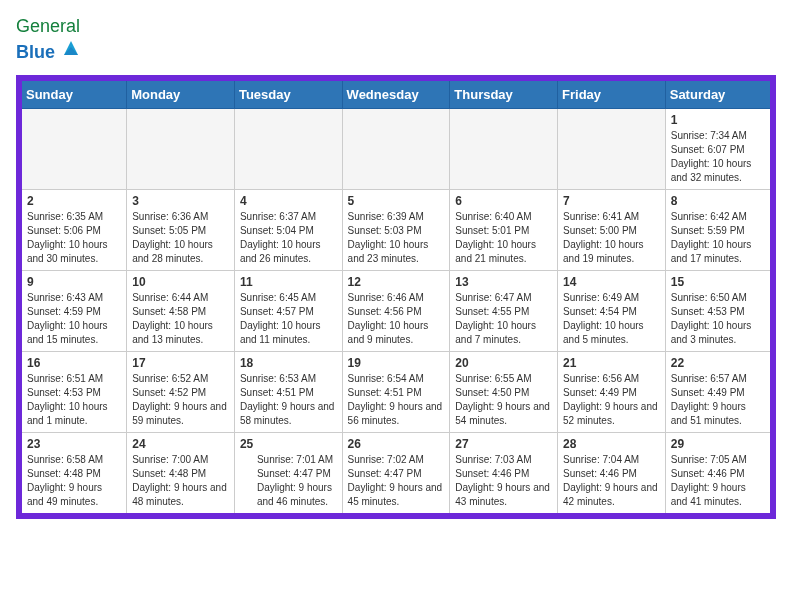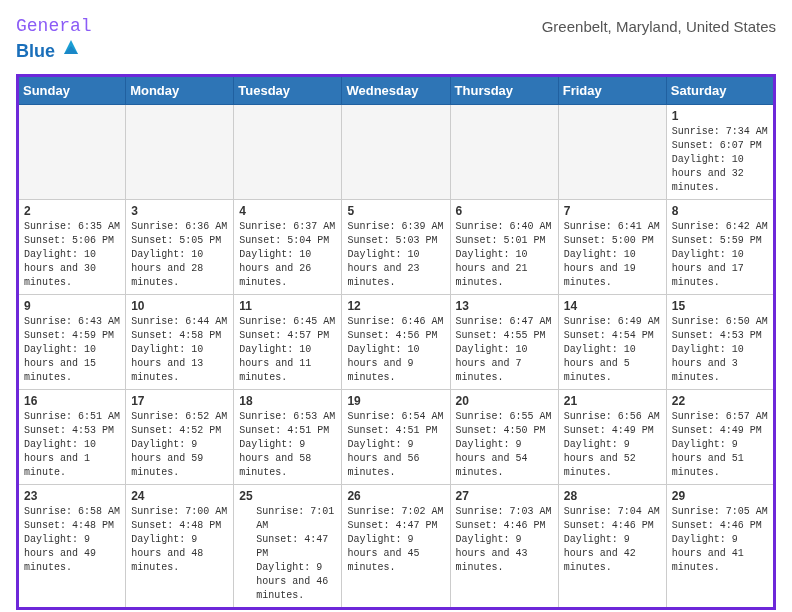--- a/index.html
+++ b/index.html
@@ -36,21 +36,21 @@
       line-height: 1.1;
     }
     .location-title {
       font-size: 15px;
       color: #555;
       margin-top: 2px;
     }
     .calendar-table {
       width: 100%;
       border-collapse: collapse;
-      border: 3px solid #6d28d9;
+      border: 6px solid #6d28d9;
     }
     .calendar-table th {
       background-color: #2e75b6;
       color: #fff;
       font-size: 13px;
       font-weight: bold;
       padding: 6px 4px;
       text-align: left;
       border: 1px solid #2060a0;
     }
@@ -70,49 +70,47 @@
     .day-number {
       font-size: 12px;
       font-weight: bold;
       color: #333;
       margin-bottom: 2px;
     }
     .day-info {
       font-size: 10px;
       color: #333;
       line-height: 1.4;
-      font-family: Liberation Mono, monospace;
     }
     tr:last-child td {
       
     }
   </style>
 </head>
 <body>
 
 <div class="header-section">
   <div class="logo-area">
     <div class="logo-wrapper">
       <div style="display:flex; flex-direction:column; align-items:flex-start;">
-        <span style="font-size:18px; color:#8b5cf6; font-family:Liberation Mono, monospace;text-align:center;">General</span>
+        <span style="font-size:18px; color:#15803d; font-family:Liberation Sans, sans-serif;text-align:center;">General</span>
         <div style="display:flex; align-items:flex-end; gap:2px;">
           <span style="font-size:18px; color:#1a6fba; font-weight:bold; font-family:Arial, sans-serif;">Blue</span>
           <div style="display:inline-block; margin-left:3px;">
             
             <svg width="22" height="22" viewBox="0 0 22 22">
               <polygon points="4,18 11,4 18,18" fill="#1a9ed4"></polygon>
               <polygon points="11,10 18,18 4,18" fill="#1a6fba" opacity="0.5"></polygon>
             </svg>
           </div>
         </div>
       </div>
     </div>
   </div>
   <div class="title-area">
-    <div class="location-title">Greenbelt, Maryland, United States</div>
   </div>
 </div>
 
 <table class="calendar-table">
   <thead>
     <tr>
     <th>Sunday</th>
         <th>Monday</th>
         <th>Tuesday</th>
         <th>Wednesday</th>

